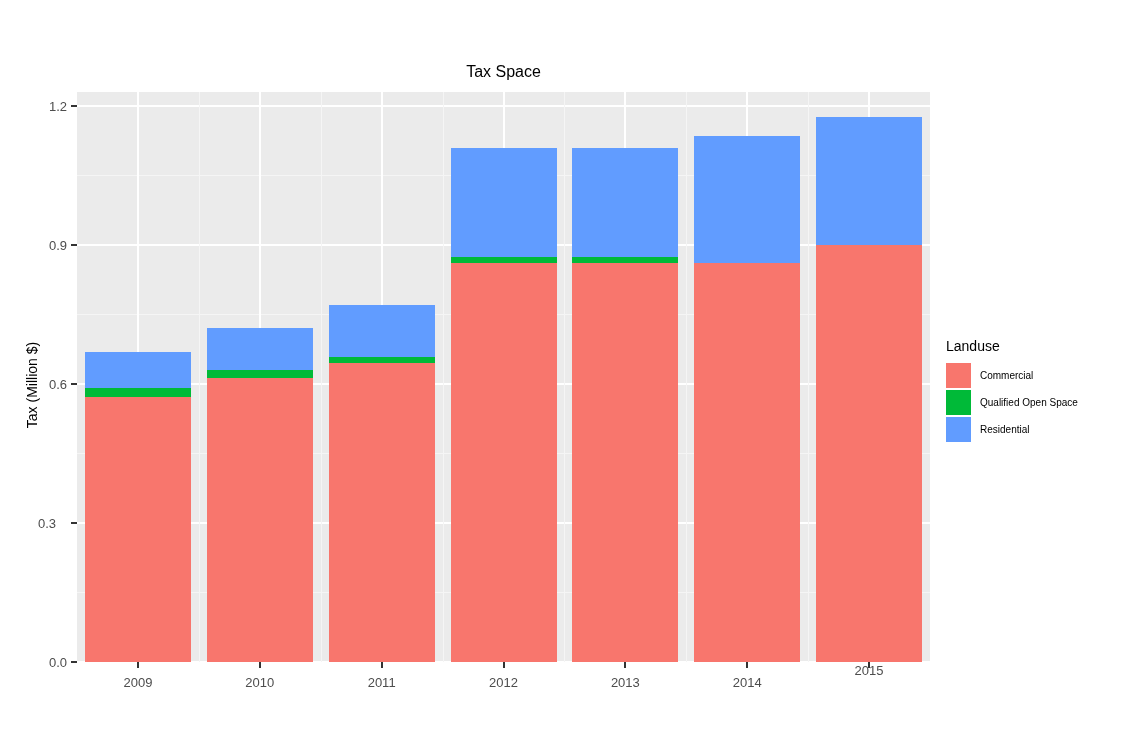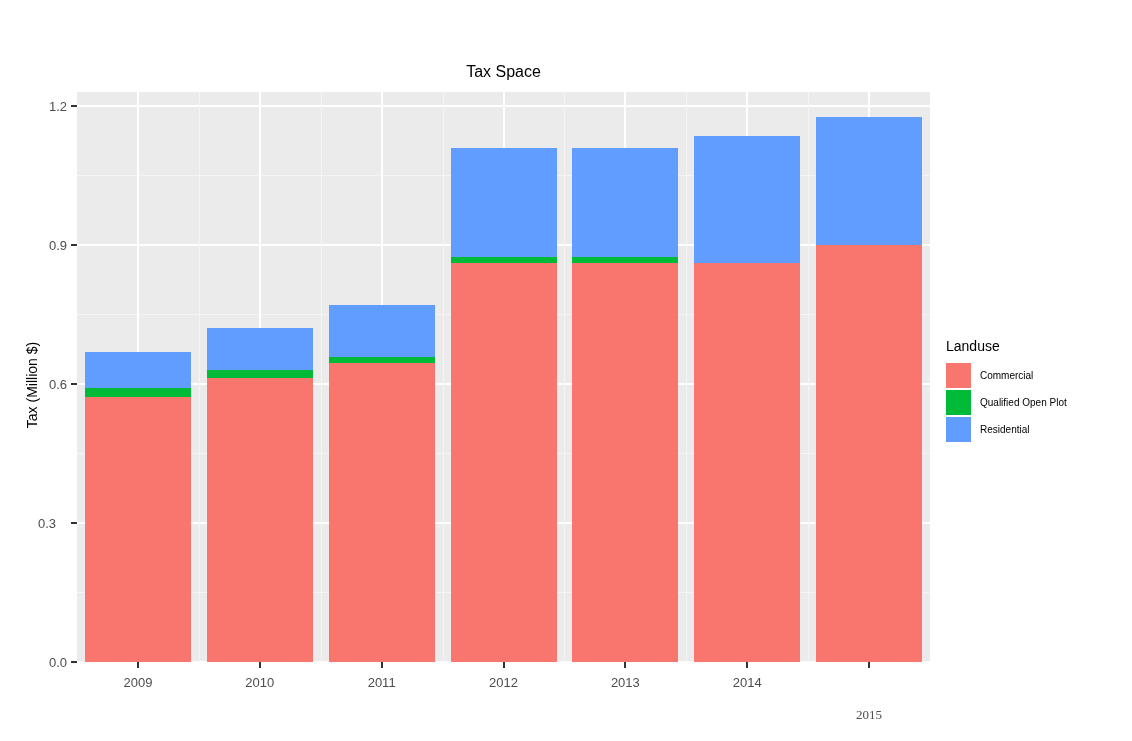--- a/index.html
+++ b/index.html
@@ -214,21 +214,21 @@
 
   <div id="legend">
     <div id="legend-title">Landuse</div>
     <div id="legend-entries">
         <div class="legend-row">
           <span class="legend-swatch" style="background: rgb(248, 118, 109);"></span>
           <span class="legend-label">Commercial</span>
         </div>
         <div class="legend-row">
           <span class="legend-swatch" style="background: rgb(0, 186, 56);"></span>
-          <span class="legend-label">Qualified Open Plot</span>
+          <span class="legend-label">Qualified Open Space</span>
         </div>
         <div class="legend-row">
           <span class="legend-swatch" style="background: rgb(97, 156, 255);"></span>
           <span class="legend-label">Residential</span>
         </div>
       </div>
   </div>
 
 <div class="y-tick-label" style="left: 27px; top: 656px;">0.0</div>
     <div class="y-tick-mark" style="left: 71px; top: 661px;"></div>
@@ -245,15 +245,15 @@
     <div class="x-tick-label" style="left: 199.786px; top: 676px;">2010</div>
     <div class="x-tick-mark" style="left: 258.786px; top: 662px;"></div>
     <div class="x-tick-label" style="left: 321.643px; top: 676px;">2011</div>
     <div class="x-tick-mark" style="left: 380.643px; top: 662px;"></div>
     <div class="x-tick-label" style="left: 443.5px; top: 676px;">2012</div>
     <div class="x-tick-mark" style="left: 502.5px; top: 662px;"></div>
     <div class="x-tick-label" style="left: 565.357px; top: 676px;">2013</div>
     <div class="x-tick-mark" style="left: 624.357px; top: 662px;"></div>
     <div class="x-tick-label" style="left: 687.214px; top: 676px;">2014</div>
     <div class="x-tick-mark" style="left: 746.214px; top: 662px;"></div>
-    <div class="x-tick-label" style="left: 809.071px; top: 708px; font-family: Liberation Serif, serif;">2015</div>
+    <div class="x-tick-label" style="left: 809.071px; top: 664px;">2015</div>
     <div class="x-tick-mark" style="left: 868.071px; top: 662px;"></div>
   </div>
 
 </body></html>

